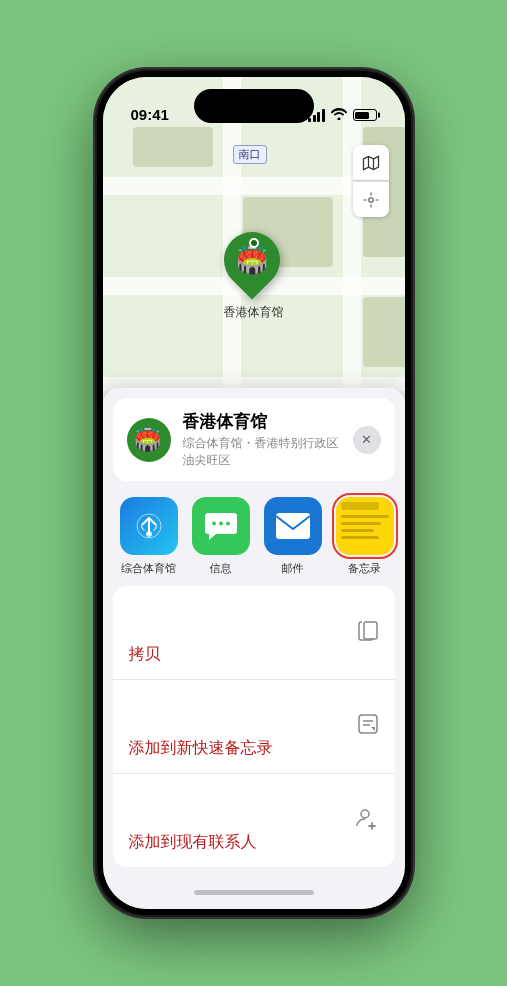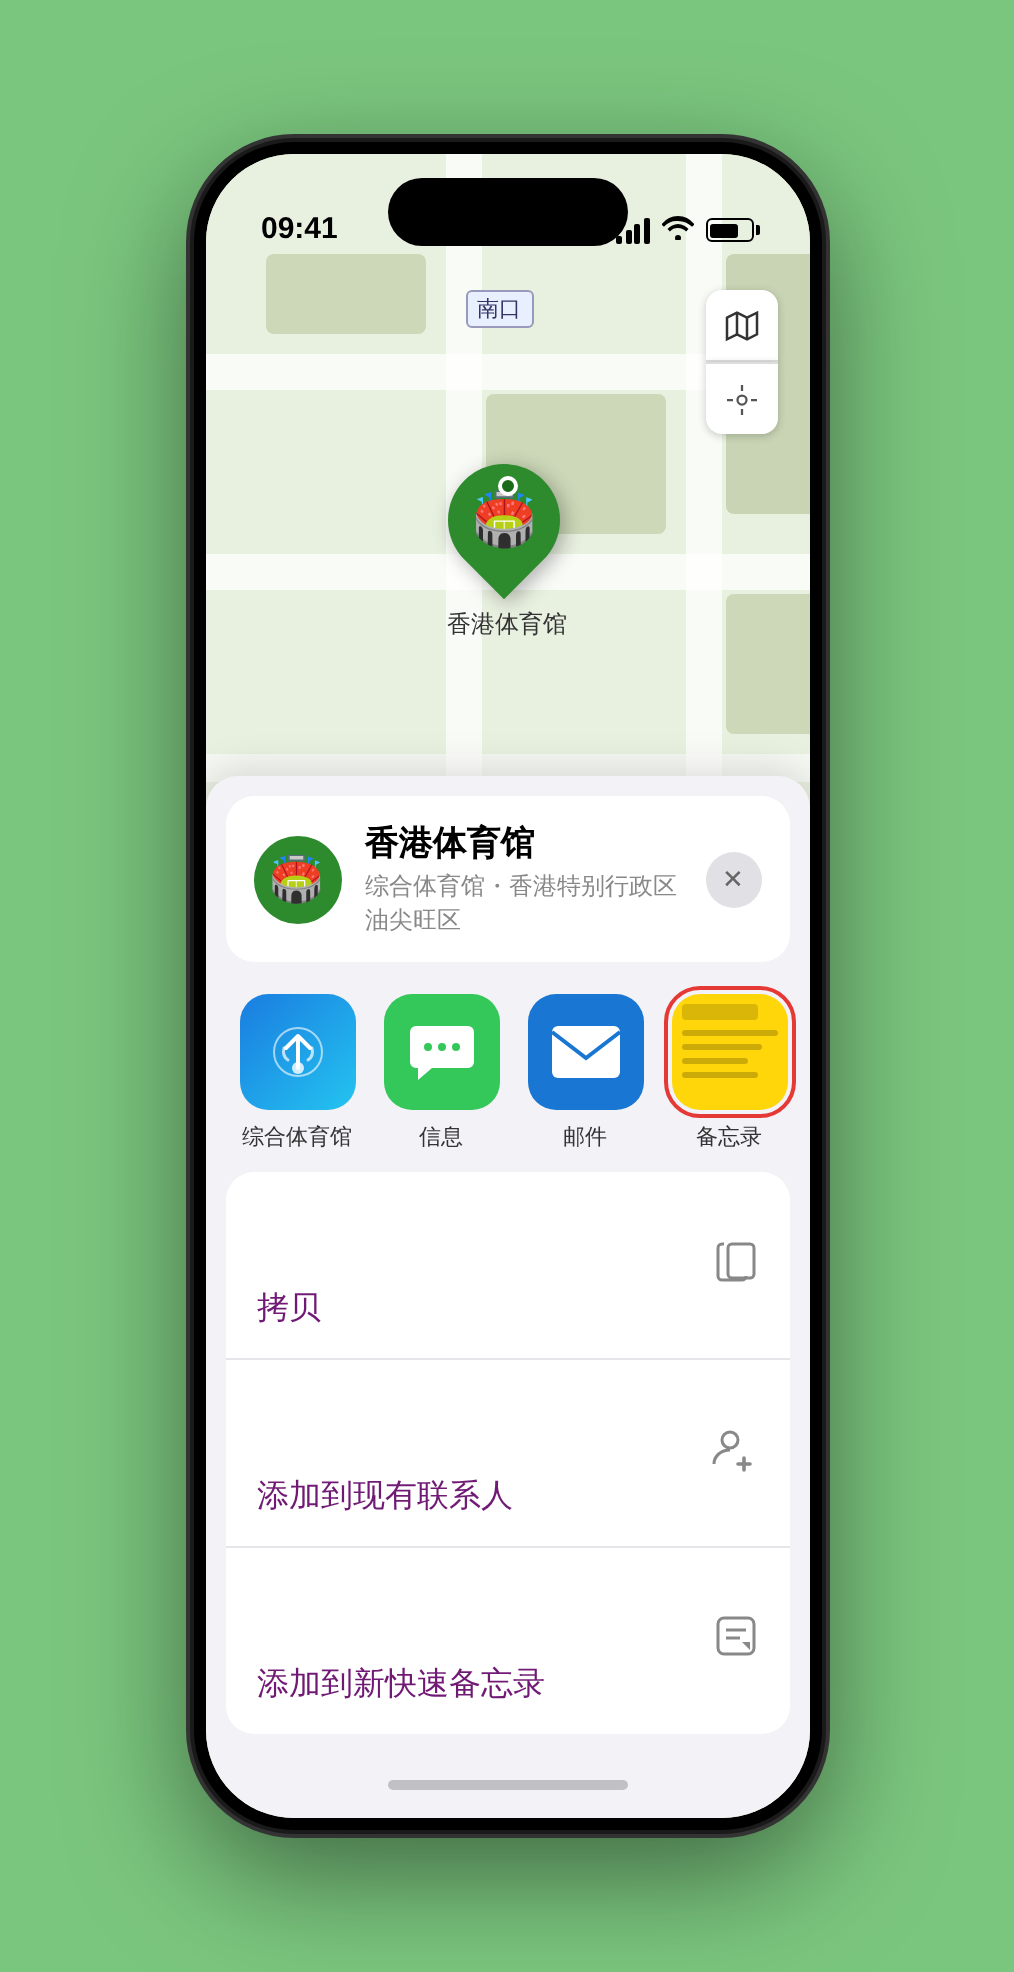--- a/index.html
+++ b/index.html
@@ -332,21 +332,21 @@
       border-bottom: 0.5px solid #e5e5ea;
       cursor: pointer;
     }
 
     .action-row:last-child {
       border-bottom: none;
     }
 
     .action-label {
       font-size: 16px;
-      color: #701a75;
+      color: #b91c1c;
       margin-top: 44px;
     }
 
     .action-icon {
       font-size: 20px;
       color: #666;
     }
 
     
     .home-indicator {
@@ -550,42 +550,42 @@
           <span class="action-icon">
             <svg width="22" height="24" viewBox="0 0 22 24" fill="none" stroke="#888" stroke-width="1.5">
               <rect x="7" y="4" width="13" height="17" rx="2"></rect>
               <path d="M5 4 H4 A2 2 0 0 0 2 6 V20 A2 2 0 0 0 4 22 H14 A2 2 0 0 0 16 20 V20"></path>
             </svg>
           </span>
         </div>
 
 
         <div class="action-row">
+          <span class="action-label">添加到新快速备忘录</span>
+          <span class="action-icon">
+            <svg width="22" height="22" viewBox="0 0 22 22" fill="none" stroke="#888" stroke-width="1.5">
+              <rect x="2" y="2" width="18" height="18" rx="3"></rect>
+              <path d="M6 8 h10 M6 12 h7"></path>
+              <path d="M14 14 L18 14 L18 18 Z" fill="#888" stroke="none"></path>
+            </svg>
+          </span>
+        </div>
+
+        <div class="action-row">
           <span class="action-label">添加到现有联系人</span>
           <span class="action-icon">
             <svg width="24" height="24" viewBox="0 0 24 24" fill="none" stroke="#888" stroke-width="1.5">
               <circle cx="10" cy="8" r="4"></circle>
               <path d="M2 20 C2 16 5.5 13 10 13"></path>
               <circle cx="10" cy="20" r="4" fill="white" stroke="white"></circle>
               <path d="M17 17 v6 M14 20 h6" stroke="#888" stroke-width="1.8" stroke-linecap="round"></path>
             </svg>
           </span>
         </div>
 
-        <div class="action-row">
-          <span class="action-label">添加到新快速备忘录</span>
-          <span class="action-icon">
-            <svg width="22" height="22" viewBox="0 0 22 22" fill="none" stroke="#888" stroke-width="1.5">
-              <rect x="2" y="2" width="18" height="18" rx="3"></rect>
-              <path d="M6 8 h10 M6 12 h7"></path>
-              <path d="M14 14 L18 14 L18 18 Z" fill="#888" stroke="none"></path>
-            </svg>
-          </span>
-        </div>
-
 
       </div>
 
       <div class="home-indicator">
         <div class="home-bar"></div>
       </div>
     </div>
 
   </div>
 </div>

